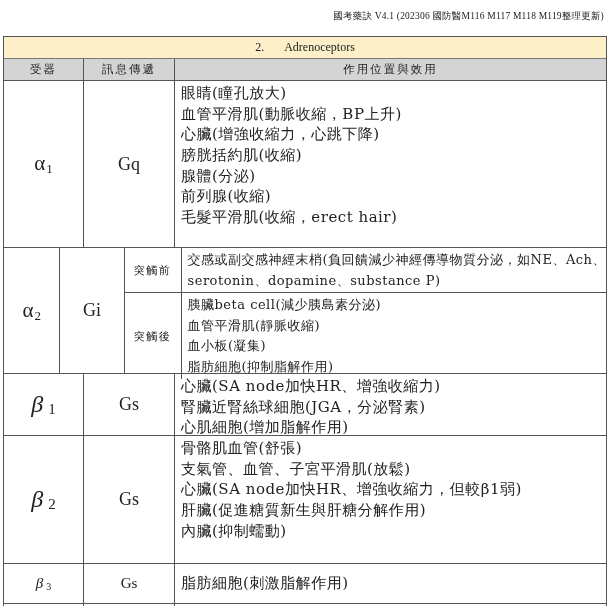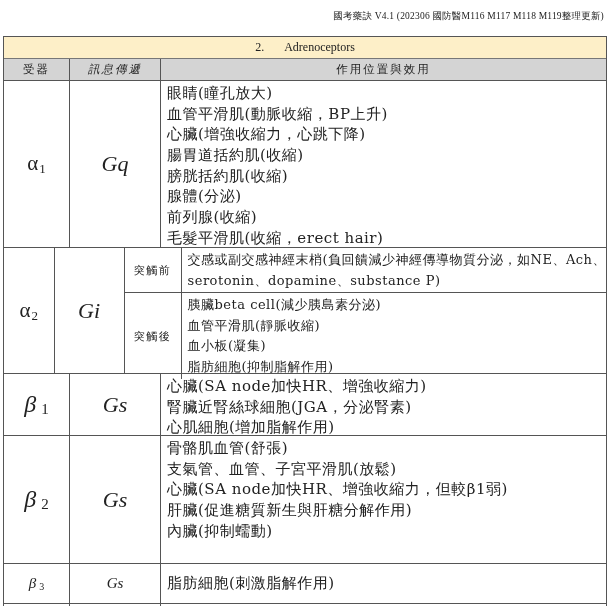--- a/index.html
+++ b/index.html
@@ -23,34 +23,34 @@
       height: 21px; background: #fdefc8; border-bottom: 1px solid #777;
       display: flex; align-items: center; justify-content: center;
       font-size: 12px; font-family: "Liberation Serif", serif;
     }
     .title-band .num { margin-right: 20px; }
     .hdr {
       display: flex; height: 21px; background: #d4d4d4; border-bottom: 1px solid #555;
       font-size: 11.5px; letter-spacing: 2px;
     }
     .hdr > div { display: flex; align-items: center; justify-content: center; box-sizing: border-box; }
-    .c1 { width: 66px; border-right: 1px solid #555; box-sizing: border-box; }
-    .c2 { width: 91px; border-right: 1px solid #555; box-sizing: border-box; font-style: italic; }
+    .c1 { width: 80px; border-right: 1px solid #555; box-sizing: border-box; }
+    .c2 { width: 91px; border-right: 1px solid #555; box-sizing: border-box; }
     .c3 { flex: 1; box-sizing: border-box; }
     .row { display: flex; border-bottom: 1px solid #555; box-sizing: border-box; }
     .row > .c1, .row > .c2 {
       display: flex; align-items: center; justify-content: center;
     }
     .receptor { font-family: "Liberation Serif", serif; font-size: 21px; }
     .receptor sub { font-size: 13px; vertical-align: -3px; margin-left: 1px; }
     .receptor.beta { font-style: italic; font-size: 24px; }
     .receptor.beta sub { font-style: normal; font-size: 15px; margin-left: 5px; vertical-align: -2px; }
     .receptor.small { font-size: 15px; }
     .receptor.small sub { font-size: 10px; margin-left: 3px; }
-    .gprot { font-family: "Liberation Serif", serif; font-size: 22px; }
+    .gprot { font-family: "Liberation Serif", serif; font-size: 18px; }
     .gprot.small { font-size: 15px; }
     .effects { padding: 2px 0 2px 6px; font-size: 15px; }
     .effects .line { height: 20.7px; line-height: 20.7px; white-space: nowrap; letter-spacing: 0.5px; }
     .sub-row { display: flex; box-sizing: border-box; }
     .sub-row.first { border-bottom: 1px solid #555; }
     .sub-label {
       width: 57px; border-right: 1px solid #555; box-sizing: border-box;
       display: flex; align-items: center; justify-content: center;
       font-size: 11px; letter-spacing: 1.5px;
     }
@@ -81,21 +81,20 @@
     <div class="c1">
       <span class="receptor"><span>α</span><sub>1</sub></span>
     </div>
     <div class="c2">
       <span class="gprot">Gq</span>
     </div>
     <div class="c3 effects">
       <div class="line">眼睛(瞳孔放大)</div>
       <div class="line">血管平滑肌(動脈收縮，BP上升)</div>
       <div class="line">心臟(增強收縮力，心跳下降)</div>
-      <div class="line">腸胃道括約肌(收縮)</div>
       <div class="line">膀胱括約肌(收縮)</div>
       <div class="line">腺體(分泌)</div>
       <div class="line">前列腺(收縮)</div>
       <div class="line">毛髮平滑肌(收縮，erect hair)</div>
     </div>
   </div>
 
   <div class="row" style="height:126px;">
     <div class="c1">
       <span class="receptor"><span>α</span><sub>2</sub></span>

